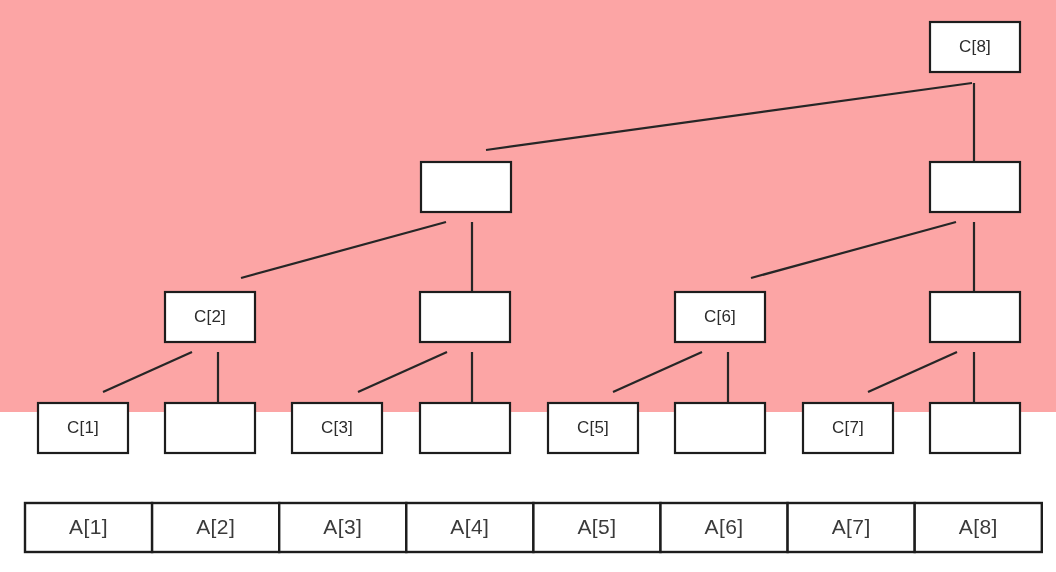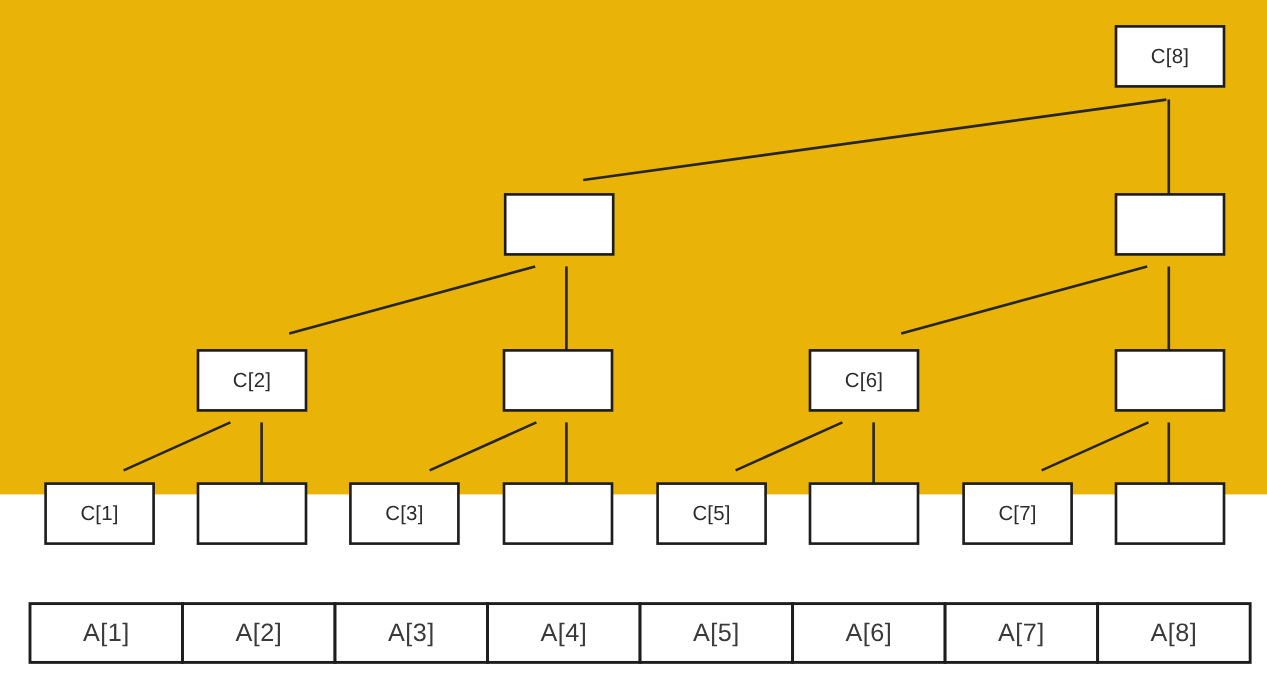--- a/index.html
+++ b/index.html
@@ -10,21 +10,21 @@
   body {
     width: 1056px;
     height: 572px;
     font-family: "Liberation Sans", sans-serif;
     overflow: hidden;
   }
   #diagram-root {
     position: relative;
     width: 1056px;
     height: 412px;
-    background: #eab308;
+    background: #fca5a5;
   }
   svg.tree-canvas {
     display: block;
     width: 1056px;
     height: 572px;
   }
   .node-box {
     fill: #ffffff;
     stroke: #1d1d1d;
     stroke-width: 2.2;

